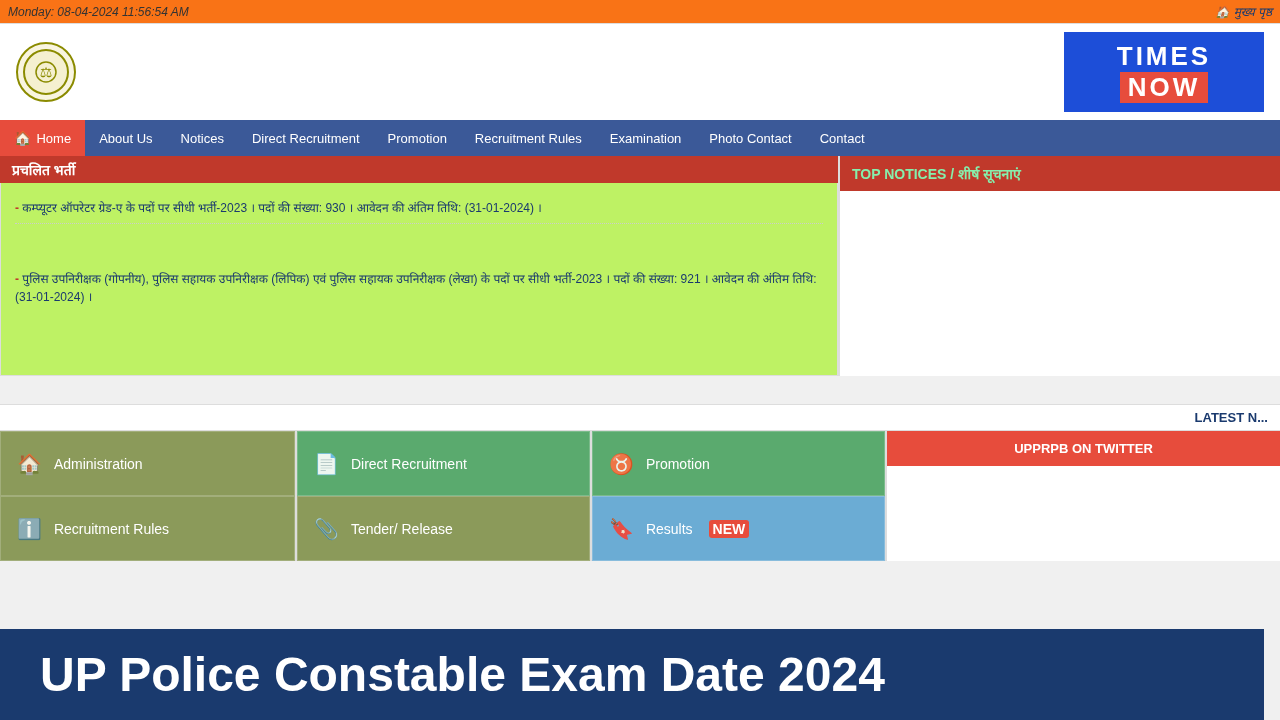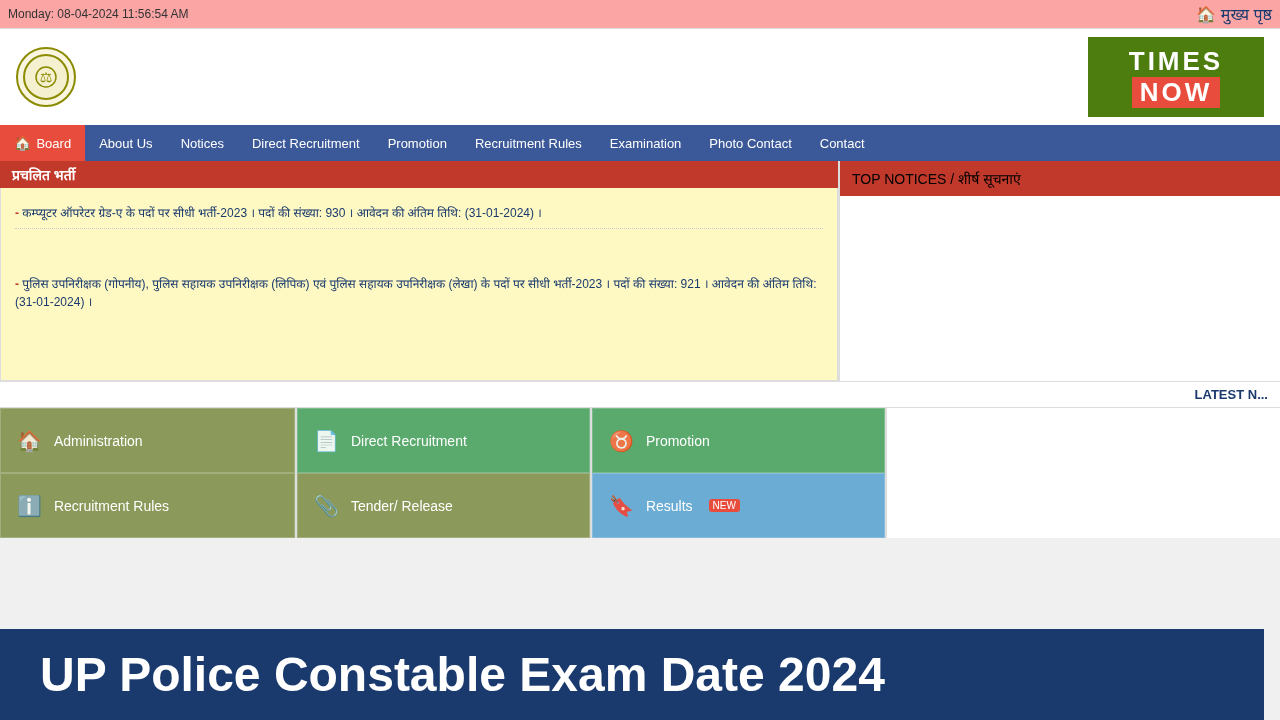--- a/index.html
+++ b/index.html
@@ -1,29 +1,30 @@
 <!DOCTYPE html>
 <html><head>
   <meta charset="utf-8">
   <style>
     * { margin: 0; padding: 0; box-sizing: border-box; }
     body { font-family: Arial, sans-serif; width: 1280px; height: 720px; overflow: hidden; background: #f0f0f0; }
 
     
     .top-bar {
-      background: #fca5a5;
+      background: #f97316;
       font-size: 12px;
       color: #333;
       padding: 3px 8px;
       display: flex;
       justify-content: space-between;
       align-items: center;
       border-bottom: 1px solid #ddd;
-    }
-    .top-bar-right { color: #1a3a6e; font-size: 16px; }
+      font-style: italic;
+    }
+    .top-bar-right { color: #1a3a6e; font-size: 12px; }
 
     
     .header {
       background: #fff;
       display: flex;
       align-items: center;
       padding: 8px 16px;
       justify-content: space-between;
     }
     .header-left { display: flex; align-items: center; gap: 12px; }
@@ -64,63 +65,63 @@
 
     
     .section-header-red {
       background: #c0392b;
       color: #fff;
       padding: 4px 12px;
       font-size: 14px;
       font-weight: bold;
     }
     .notices-list {
-      background: #fef9c3;
+      background: #bef264;
       padding: 10px 14px;
       flex: 1;
       overflow: hidden;
       border: 1px solid #ddd;
       border-top: none;
     }
     .notice-item {
       font-size: 12px;
       color: #1a3a6e;
       padding: 6px 0;
       border-bottom: 1px dotted #ccc;
       line-height: 1.5;
     }
     .notice-item:last-child { border-bottom: none; margin-top: 40px; }
     .top-notices-header {
       background: #c0392b;
-      color: #000000;
+      color: #86efac;
       padding: 8px 12px;
       font-size: 14px;
-      font-weight: normal;
+      font-weight: bold;
     }
     .top-notices-content { background: #fff; flex: 1; padding: 10px; }
 
     .card {
       flex: 1;
       display: flex; align-items: center; gap: 12px;
       padding: 10px 16px;
       font-size: 14px;
       color: #fff;
       cursor: pointer;
       border: 1px solid rgba(255,255,255,0.2);
     }
     .card-olive { background: #8b9a5a; }
     .card-olive2 { background: #8b9a5a; }
     .card-green { background: #5aaa6e; }
     .card-blue { background: #6bacd4; }
     .card-icon { font-size: 20px; opacity: 0.9; }
     .card-label { font-size: 14px; font-weight: 500; }
     .new-badge {
-      background: #e74c3c; color: #fff; font-size: 10px;
+      background: #e74c3c; color: #fff; font-size: 14px;
       padding: 1px 4px; border-radius: 3px; margin-left: 4px;
-      font-weight: normal;
+      font-weight: bold;
     }
     .twitter-header {
       background: #e74c3c; color: #fff;
       padding: 10px 14px; font-size: 13px; font-weight: bold; text-align: center;
     }
 
     
     .bottom-overlay {
       position: absolute; bottom: 0; left: 0; right: 16px;
       background: #1a3a6e;
@@ -150,30 +151,30 @@
   <div class="header">
     <div class="header-left">
       <div class="logo-circle">
         <svg width="50" height="50" viewBox="0 0 50 50">
           <circle cx="25" cy="25" r="22" fill="#f5f0d0" stroke="#8b8b00" stroke-width="2"></circle>
           <circle cx="25" cy="25" r="10" fill="none" stroke="#8b8b00" stroke-width="1.5"></circle>
           <text x="25" y="30" text-anchor="middle" font-size="14" fill="#8b8b00">⚖</text>
         </svg>
       </div>
     </div>
-    <div class="times-now-logo" style="width:176px;height:80px;background:#4d7c0f;display:flex;flex-direction:column;align-items:center;justify-content:center;">
+    <div class="times-now-logo" style="width:200px;height:80px;background:#1d4ed8;display:flex;flex-direction:column;align-items:center;justify-content:center;">
       <div style="color:#fff;font-size:26px;font-weight:900;letter-spacing:3px;">TIMES</div>
       <div style="background:#e74c3c;color:#fff;font-size:26px;font-weight:900;letter-spacing:3px;padding:0 8px;">NOW</div>
     </div>
   </div>
 
   <nav class="navbar">
     <div class="nav-item active">
       <span class="nav-home-icon">🏠</span>
-      <span>Board</span>
+      <span>Home</span>
     </div>
     <div class="nav-item">About Us</div>
     <div class="nav-item">Notices</div>
     <div class="nav-item">Direct Recruitment</div>
     <div class="nav-item">Promotion</div>
     <div class="nav-item">Recruitment Rules</div>
     <div class="nav-item">Examination</div>
     <div class="nav-item">Photo Contact</div>
     <div class="nav-item">Contact</div>
   </nav>
@@ -193,21 +194,21 @@
         </div>
       </div>
     </div>
 
     <div style="width:440px;display:flex;flex-direction:column;">
       <div class="top-notices-header">TOP NOTICES / शीर्ष सूचनाएं</div>
       <div class="top-notices-content"></div>
     </div>
   </div>
 
-  <div style="background:#fff;border-top:1px solid #ddd;border-bottom:1px solid #ddd;padding:5px 12px;display:flex;justify-content:flex-end;">
+  <div style="background:#fff;border-top:1px solid #ddd;border-bottom:1px solid #ddd;padding:5px 12px;display:flex;justify-content:flex-end;margin-top:28px;">
     <span style="color:#1a3a6e;font-weight:bold;font-size:13px;">LATEST N...</span>
   </div>
 
   <div style="display:flex;height:130px;">
 
     <div style="width:295px;display:flex;flex-direction:column;">
       <div class="card card-olive">
         <span class="card-icon">🏠</span>
         <span class="card-label">Administration</span>
       </div>
@@ -234,20 +235,21 @@
         <span class="card-label">Promotion</span>
       </div>
       <div class="card card-blue">
         <span class="card-icon">🔖</span>
         <span class="card-label">Results</span>
         <span class="new-badge">NEW</span>
       </div>
     </div>
 
     <div style="flex:1;border-left:2px solid #ddd;display:flex;flex-direction:column;">
+      <div class="twitter-header">UPPRPB ON TWITTER</div>
       <div style="background:#fff;flex:1;"></div>
     </div>
   </div>
 
   <div class="bottom-overlay">
     <div class="bottom-overlay-text">UP Police Constable Exam Date 2024</div>
   </div>
 
 </div>
 

